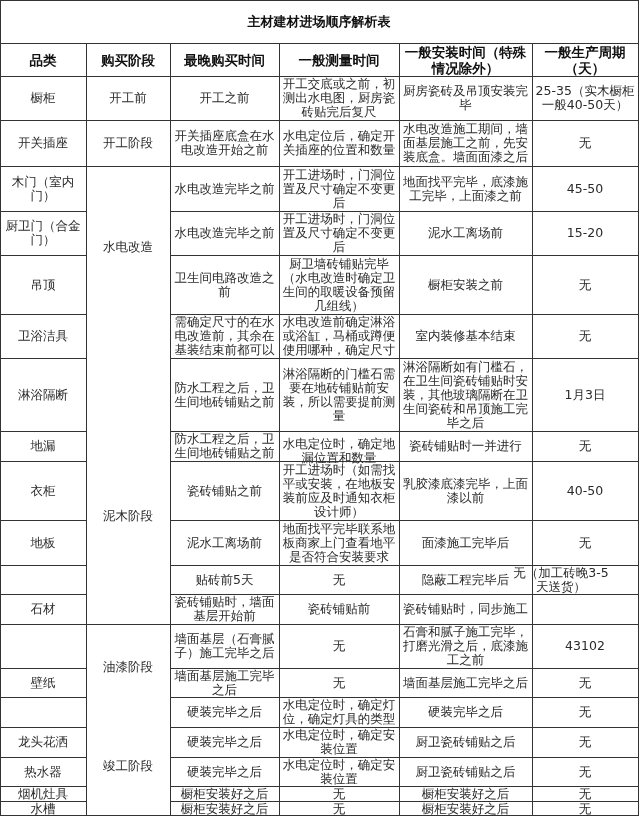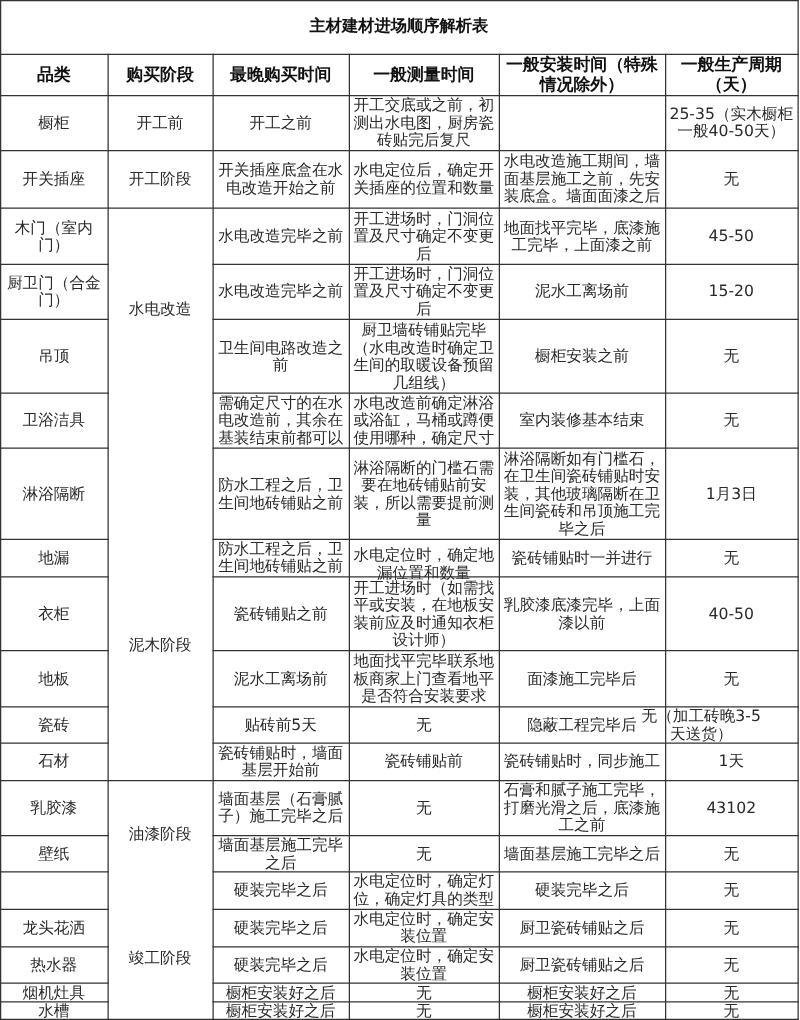--- a/index.html
+++ b/index.html
@@ -22,20 +22,21 @@
     <div class="cell title" style="left: 0px; top: 0px; width: 638px; height: 43px;">主材建材进场顺序解析表</div>
     <div class="cell hdr" style="left: 0px; top: 43px; width: 86px; height: 33px;">品类</div>
     <div class="cell hdr" style="left: 86px; top: 43px; width: 84px; height: 33px;">购买阶段</div>
     <div class="cell hdr" style="left: 170px; top: 43px; width: 109px; height: 33px;">最晚购买时间</div>
     <div class="cell hdr" style="left: 279px; top: 43px; width: 120px; height: 33px;">一般测量时间</div>
     <div class="cell hdr" style="left: 399px; top: 43px; width: 133px; height: 33px;">一般安装时间（特殊情况除外）</div>
     <div class="cell hdr" style="left: 532px; top: 43px; width: 106px; height: 33px;">一般生产周期（天）</div>
     <div class="cell" style="left: 0px; top: 76px; width: 86px; height: 44px;">橱柜</div>
     <div class="cell" style="left: 170px; top: 76px; width: 109px; height: 44px;">开工之前</div>
     <div class="cell" style="left: 279px; top: 76px; width: 120px; height: 44px;">开工交底或之前，初测出水电图，厨房瓷砖贴完后复尺</div>
+    <div class="cell" style="left: 399px; top: 76px; width: 133px; height: 44px;">厨房瓷砖及吊顶安装完毕</div>
     <div class="cell" style="left: 532px; top: 76px; width: 106px; height: 44px;">25-35（实木橱柜一般40-50天）</div>
     <div class="cell" style="left: 0px; top: 120px; width: 86px; height: 46px;">开关插座</div>
     <div class="cell" style="left: 170px; top: 120px; width: 109px; height: 46px;">开关插座底盒在水电改造开始之前</div>
     <div class="cell" style="left: 279px; top: 120px; width: 120px; height: 46px;">水电定位后，确定开关插座的位置和数量</div>
     <div class="cell" style="left: 399px; top: 120px; width: 133px; height: 46px;">水电改造施工期间，墙面基层施工之前，先安装底盒。墙面面漆之后</div>
     <div class="cell" style="left: 532px; top: 120px; width: 106px; height: 46px;">无</div>
     <div class="cell" style="left: 0px; top: 166px; width: 86px; height: 45px;">木门（室内门）</div>
     <div class="cell" style="left: 170px; top: 166px; width: 109px; height: 45px;">水电改造完毕之前</div>
     <div class="cell" style="left: 279px; top: 166px; width: 120px; height: 45px;">开工进场时，门洞位置及尺寸确定不变更后</div>
     <div class="cell" style="left: 399px; top: 166px; width: 133px; height: 45px;">地面找平完毕，底漆施工完毕，上面漆之前</div>
@@ -68,31 +69,28 @@
     <div class="cell" style="left: 0px; top: 461px; width: 86px; height: 59px;">衣柜</div>
     <div class="cell" style="left: 170px; top: 461px; width: 109px; height: 59px;">瓷砖铺贴之前</div>
     <div class="cell" style="left: 279px; top: 461px; width: 120px; height: 59px;">开工进场时（如需找平或安装，在地板安装前应及时通知衣柜设计师）</div>
     <div class="cell" style="left: 399px; top: 461px; width: 133px; height: 59px;">乳胶漆底漆完毕，上面漆以前</div>
     <div class="cell" style="left: 532px; top: 461px; width: 106px; height: 59px;">40-50</div>
     <div class="cell" style="left: 0px; top: 520px; width: 86px; height: 45px;">地板</div>
     <div class="cell" style="left: 170px; top: 520px; width: 109px; height: 45px;">泥水工离场前</div>
     <div class="cell" style="left: 279px; top: 520px; width: 120px; height: 45px;">地面找平完毕联系地板商家上门查看地平是否符合安装要求</div>
     <div class="cell" style="left: 399px; top: 520px; width: 133px; height: 45px;">面漆施工完毕后</div>
     <div class="cell" style="left: 532px; top: 520px; width: 106px; height: 45px;">无</div>
-    <div class="cell" style="left: 0px; top: 565px; width: 86px; height: 29px;">瓷砖</div>
     <div class="cell" style="left: 170px; top: 565px; width: 109px; height: 29px;">贴砖前5天</div>
     <div class="cell" style="left: 279px; top: 565px; width: 120px; height: 29px;">无</div>
     <div class="cell" style="left: 399px; top: 565px; width: 133px; height: 29px;">隐蔽工程完毕后</div>
     <div class="cell" style="left: 508px; top: 565px; width: 106px; height: 29px;">无（加工砖晚3-5天送货）</div>
     <div class="cell" style="left: 0px; top: 594px; width: 86px; height: 30px;">石材</div>
     <div class="cell" style="left: 170px; top: 594px; width: 109px; height: 30px;">瓷砖铺贴时，墙面基层开始前</div>
     <div class="cell" style="left: 279px; top: 594px; width: 120px; height: 30px;">瓷砖铺贴前</div>
     <div class="cell" style="left: 399px; top: 594px; width: 133px; height: 30px;">瓷砖铺贴时，同步施工</div>
-    <div class="cell" style="left: 532px; top: 594px; width: 106px; height: 30px;">1天</div>
-    <div class="cell" style="left: 0px; top: 624px; width: 86px; height: 44px;">乳胶漆</div>
     <div class="cell" style="left: 170px; top: 624px; width: 109px; height: 44px;">墙面基层（石膏腻子）施工完毕之后</div>
     <div class="cell" style="left: 279px; top: 624px; width: 120px; height: 44px;">无</div>
     <div class="cell" style="left: 399px; top: 624px; width: 133px; height: 44px;">石膏和腻子施工完毕，打磨光滑之后，底漆施工之前</div>
     <div class="cell" style="left: 532px; top: 624px; width: 106px; height: 44px;">43102</div>
     <div class="cell" style="left: 0px; top: 668px; width: 86px; height: 29px;">壁纸</div>
     <div class="cell" style="left: 170px; top: 668px; width: 109px; height: 29px;">墙面基层施工完毕之后</div>
     <div class="cell" style="left: 279px; top: 668px; width: 120px; height: 29px;">无</div>
     <div class="cell" style="left: 399px; top: 668px; width: 133px; height: 29px;">墙面基层施工完毕之后</div>
     <div class="cell" style="left: 532px; top: 668px; width: 106px; height: 29px;">无</div>
     <div class="cell" style="left: 170px; top: 697px; width: 109px; height: 30px;">硬装完毕之后</div>

